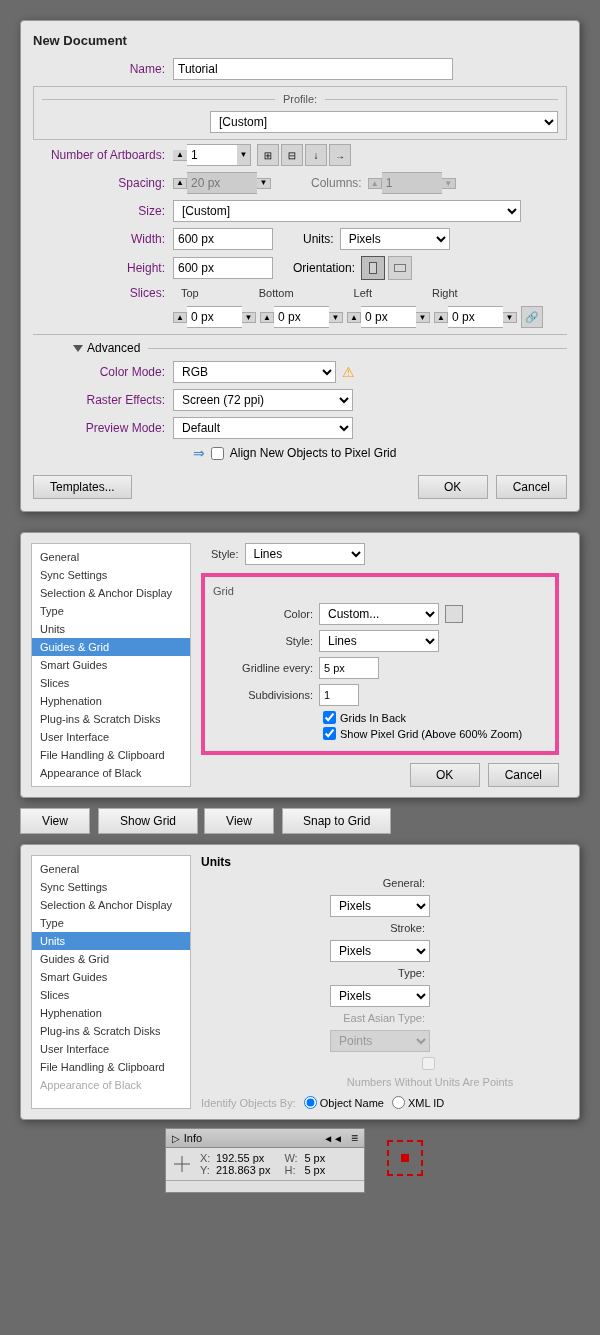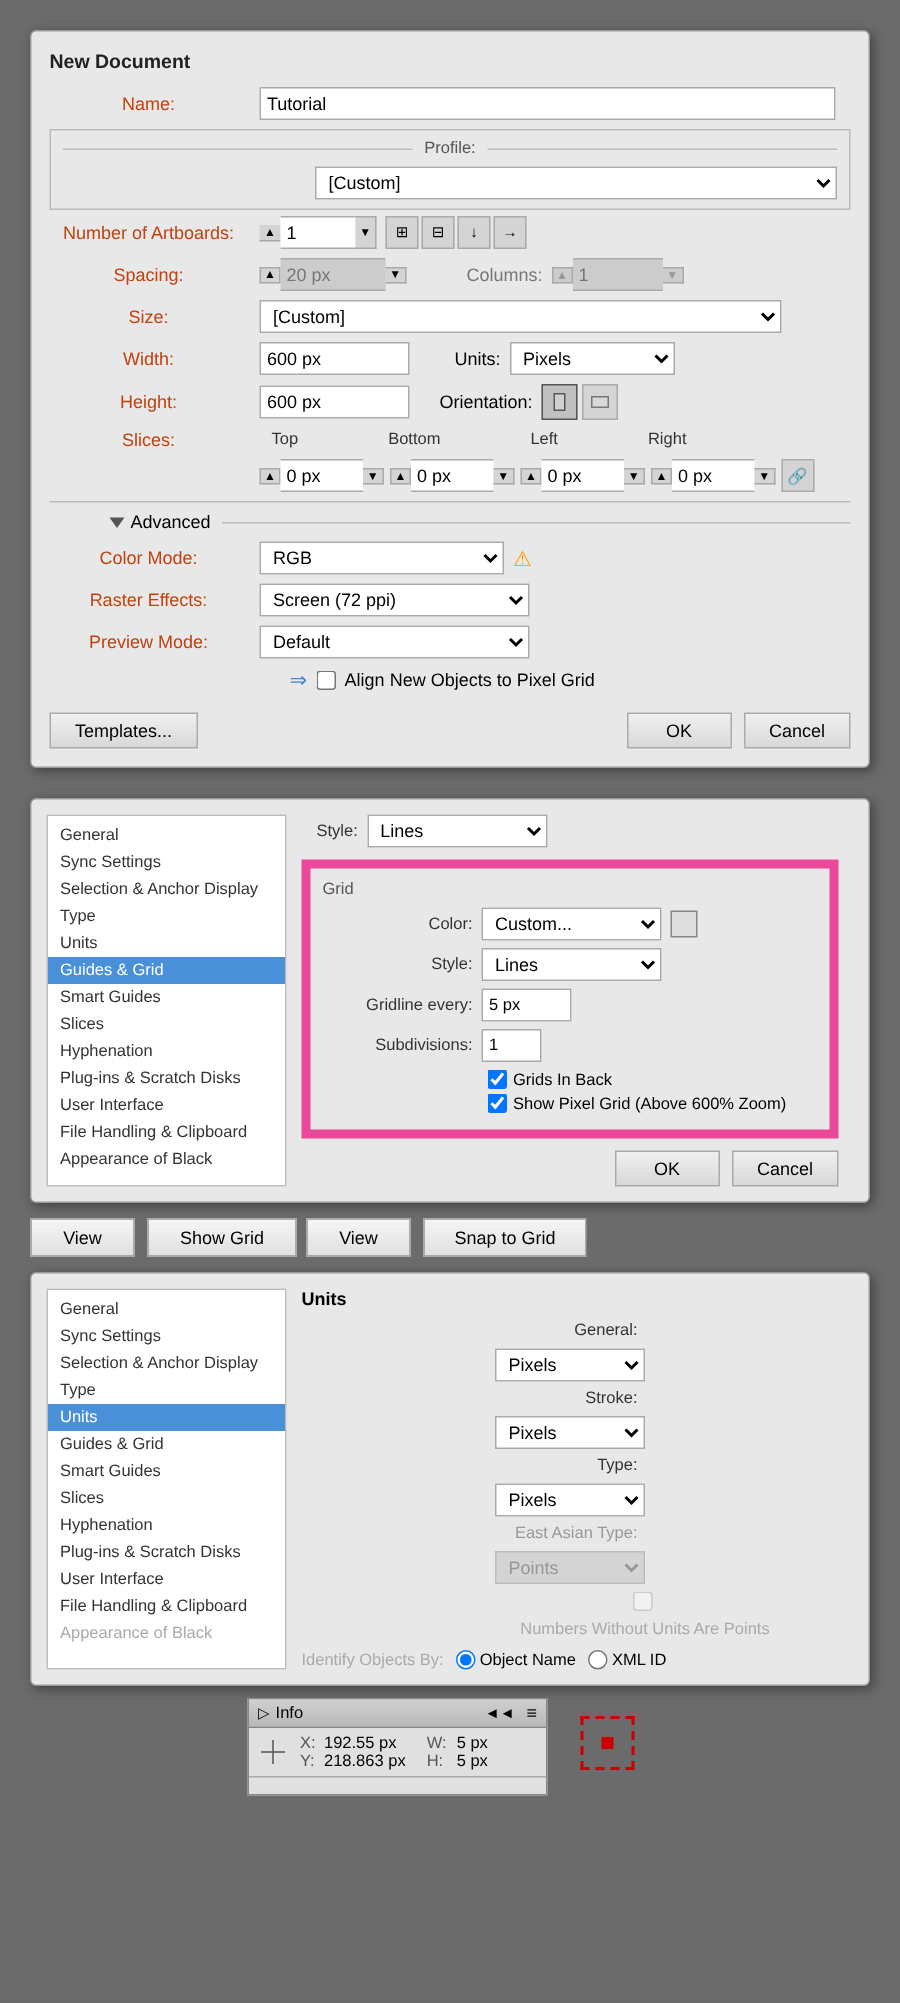--- a/index.html
+++ b/index.html
@@ -27,35 +27,35 @@
       font-weight: bold;
       margin-bottom: 10px;
       color: #222;
     }
     .form-row {
       display: flex;
       align-items: center;
       margin-bottom: 6px;
     }
     .form-label {
-      text-align: center;
+      text-align: right;
       width: 140px;
       padding-right: 8px;
-      color: #c2410c;
+      color: #701a75;
       flex-shrink: 0;
     }
     .form-input {
       background: white;
       border: 1px solid #aaa;
       padding: 2px 4px;
       height: 22px;
       font-size: 12px;
     }
     .form-input-wide {
-      width: 384px;
+      width: 280px;
     }
     .select-field {
       background: white;
       border: 1px solid #aaa;
       padding: 2px 4px;
       height: 22px;
       font-size: 12px;
       appearance: auto;
     }
     .artboard-icons {
@@ -190,21 +190,21 @@
 
     
     .guides-style-row {
       display: flex;
       align-items: center;
       gap: 6px;
       margin-bottom: 8px;
       margin-left: 10px;
     }
     .grid-section {
-      border: 6px solid #ec4899;
+      border: 4px solid #ec4899;
       padding: 8px;
       margin-top: 4px;
     }
     .grid-section-title {
       font-size: 11px;
       color: #555;
       margin-bottom: 6px;
     }
     .grid-row {
       display: flex;

